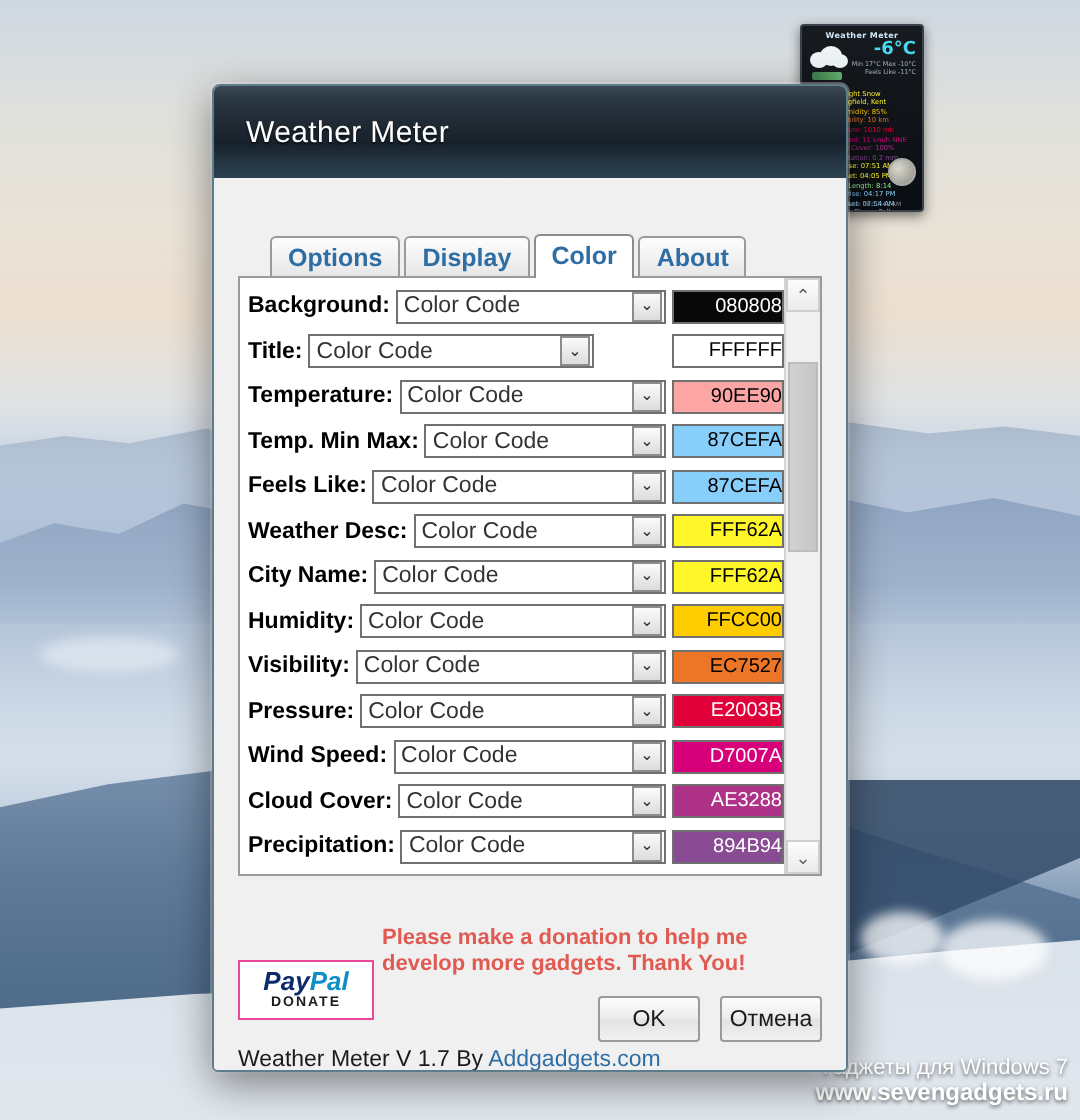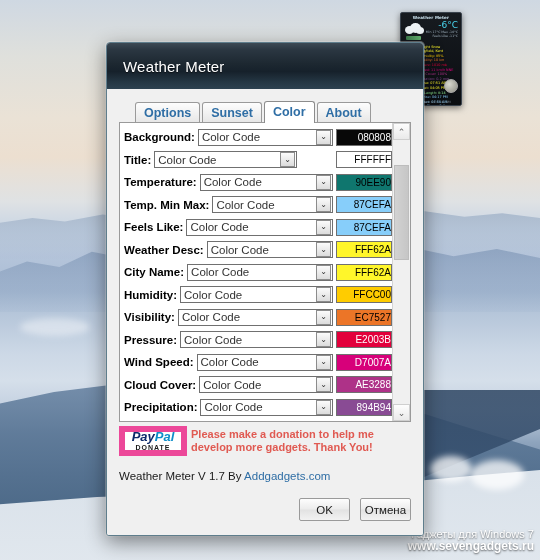--- a/index.html
+++ b/index.html
@@ -92,21 +92,21 @@
   #gadget .g-title{
     font-size:4px;color:#cfe6f2;text-align:center;padding-top:2px;font-weight:bold;
     letter-spacing:.2px;
   }
   #gadget .g-top{display:flex;align-items:flex-start;padding:1px 2px 0 2px;height:24px;}
   #gadget .g-icon{width:22px;height:20px;position:relative;flex:none;}
   #gadget .g-icon .cl{position:absolute;background:#eef3f6;border-radius:50%;}
   #gadget .g-icon .rainbar{position:absolute;bottom:1px;left:3px;width:15px;height:4px;
      background:linear-gradient(90deg,#3f7d4e,#64b36f);border-radius:1px;}
   #gadget .g-right{flex:1;text-align:right;padding-right:1px;}
-  #gadget .g-temp{font-size:9px;color:#49d6ef;font-weight:normal;line-height:9px;}
+  #gadget .g-temp{font-size:9px;color:#49d6ef;font-weight:bold;line-height:9px;}
   #gadget .g-sub{font-size:3.2px;color:#9fb0bd;line-height:4px;}
   #gadget .g-line{font-size:3.4px;line-height:4.4px;padding:0 2px;text-align:center;}
   #gadget .g-rows{padding:0 2px;}
   #gadget .g-row{font-size:3.4px;line-height:4.6px;text-align:center;}
   #gadget .g-moon{
     position:absolute;right:3px;bottom:12px;width:12px;height:12px;border-radius:50%;
     background:radial-gradient(circle at 35% 35%,#d8d8cf,#8d8d84);
     border:1px solid #aaa;
   }
   #gadget .g-foot{position:absolute;bottom:1px;left:0;right:0;text-align:center;
@@ -127,21 +127,21 @@
     color:#ffffff;
     display:flex;align-items:center;
     padding-left:16px;
     border-bottom:1px solid #16202a;
   }
   #titlebar .t-text{font-size:15px;letter-spacing:.2px;text-shadow:0 1px 1px rgba(0,0,0,.6);}
 
   #dlgbody{
     position:absolute;top:46px;left:0;right:0;bottom:0;
     background:#f0f0f0;
-    padding:12px 12px 0 12px;
+    padding:28px 12px 0 12px;
     box-sizing:border-box;
   }
 
   
   #tabs{display:flex;align-items:flex-end;height:22px;margin-left:16px;}
   .tab{
     font-size:12.5px;font-weight:bold;color:#2f6ea5;
     background:linear-gradient(to bottom,#fdfdfd,#e6e6e6);
     border:1px solid #9a9a9a;border-bottom:none;
     padding:3px 8px 3px 8px;margin-right:2px;
@@ -216,23 +216,24 @@
     border:1px solid #bdbdbd;box-sizing:border-box;
   }
   #sdown{position:absolute;bottom:0;left:0;}
 
   
   #donate{
     display:flex;align-items:center;margin-top:4px;
   }
   #paypal{
     width:68px;height:30px;flex:none;
-    border:6px solid #ec4899;background:#ffffff;
+    border:1px solid #ec4899;background:#ffffff;
     display:flex;flex-direction:column;align-items:center;justify-content:center;
     box-sizing:border-box;
+    margin-top:38px;
   }
   #paypal .pp{font-size:13px;font-weight:bold;font-style:italic;line-height:13px;}
   #paypal .pp .p1{color:#0d2a6b;}
   #paypal .pp .p2{color:#0e8ec9;}
   #paypal .dn{font-size:7px;font-weight:bold;letter-spacing:1px;color:#1b1b1b;line-height:9px;}
   #donatetext{
     flex:1;text-align:left;color:#e05a52;
     font-size:11px;line-height:13.5px;font-weight:bold;
     padding-left:4px;
   }
@@ -310,21 +311,21 @@
 <div id="dialog">
 
   <div id="titlebar">
     <span class="t-text">Weather Meter</span>
   </div>
 
   <div id="dlgbody">
 
     <div id="tabs">
         <div class="tab">Options</div>
-        <div class="tab">Sunset</div>
+        <div class="tab">Display</div>
         <div class="tab active">Color</div>
         <div class="tab">About</div>
       </div>
 
     <div id="panel">
       <div id="rows">
           <div class="row">
             <div class="lbl">Background:</div>
             <div class="combo">
               <div class="cv">Color Code</div>
@@ -339,21 +340,21 @@
               <div class="carrow">⌄</div>
             </div>
             <div class="swatch" style="background: rgb(255, 255, 255); color: rgb(0, 0, 0); margin-left: 36px;">FFFFFF</div>
           </div>
           <div class="row">
             <div class="lbl">Temperature:</div>
             <div class="combo">
               <div class="cv">Color Code</div>
               <div class="carrow">⌄</div>
             </div>
-            <div class="swatch" style="background: #0f766e; color: rgb(0, 0, 0);">90EE90</div>
+            <div class="swatch" style="background: #fca5a5; color: rgb(0, 0, 0);">90EE90</div>
           </div>
           <div class="row">
             <div class="lbl">Temp. Min Max:</div>
             <div class="combo">
               <div class="cv">Color Code</div>
               <div class="carrow">⌄</div>
             </div>
             <div class="swatch" style="background: rgb(135, 206, 250); color: rgb(0, 0, 0);">87CEFA</div>
           </div>
           <div class="row">

